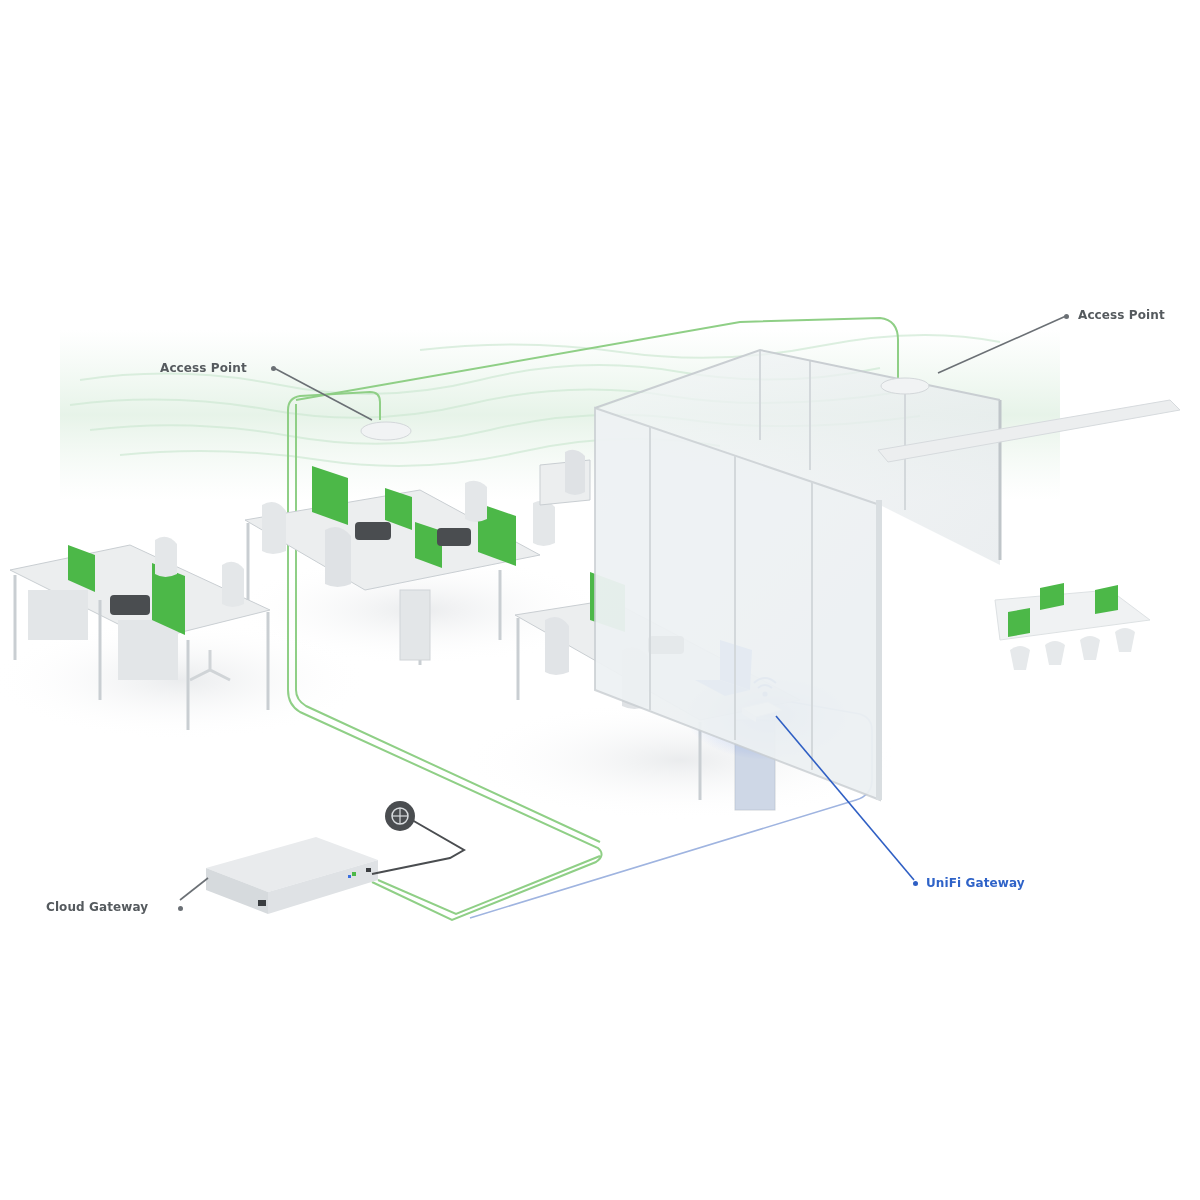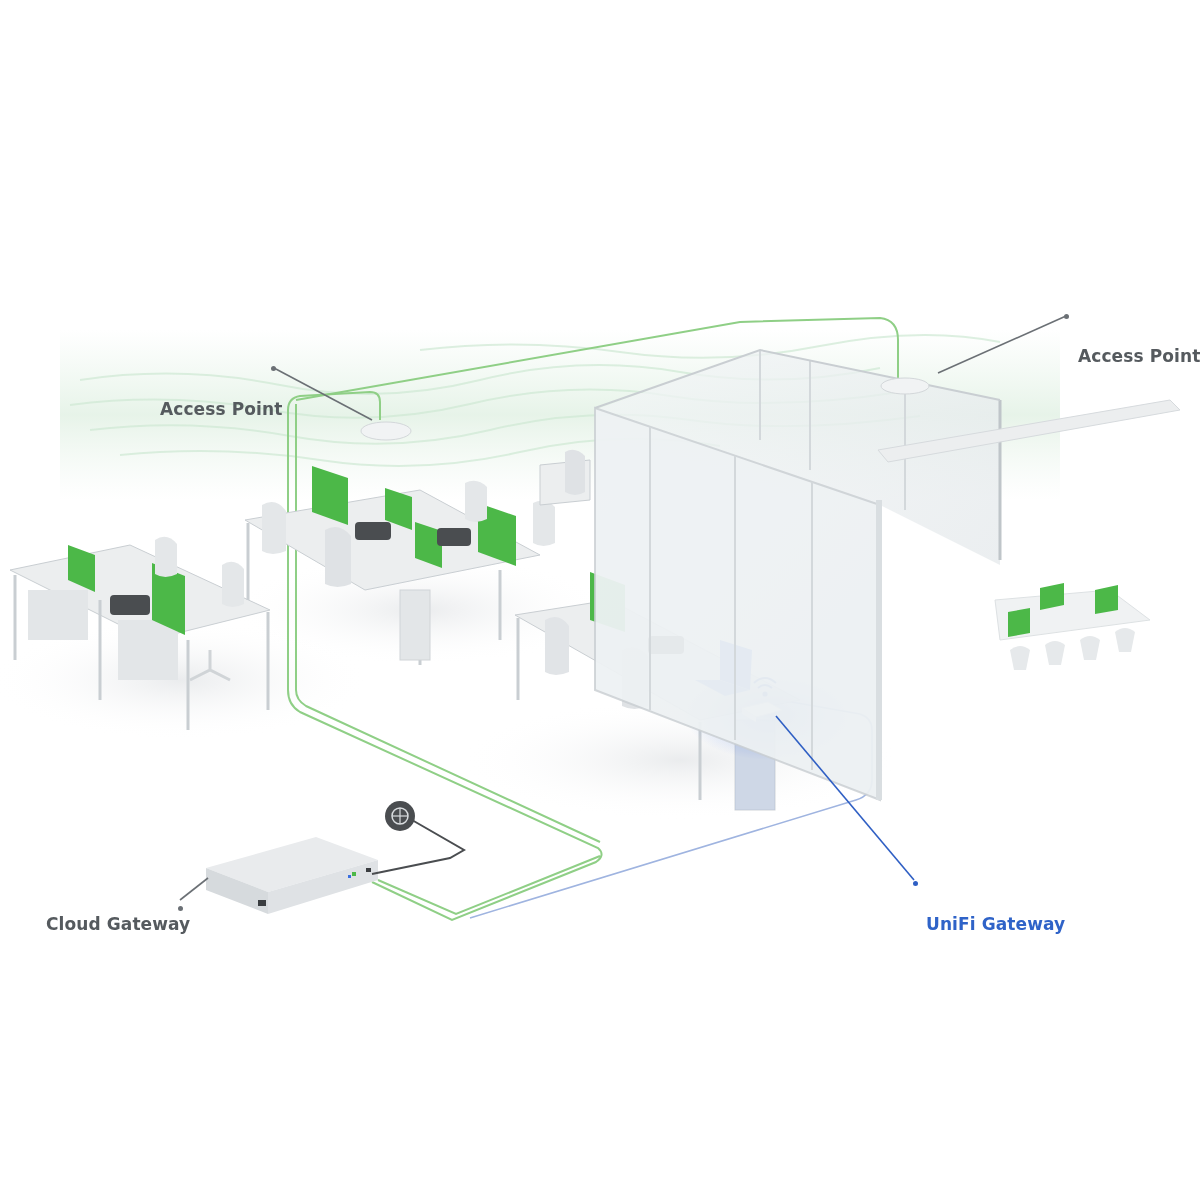--- a/index.html
+++ b/index.html
@@ -1,19 +1,19 @@
 <!DOCTYPE html>
 <html><head>
 <meta charset="utf-8">
 <style>
   html, body { margin:0; padding:0; background:#ffffff; }
   body { width:1200px; height:1200px; position:relative; overflow:hidden;
          font-family:"DejaVu Sans", "Liberation Sans", sans-serif; }
   #stage { position:absolute; left:0; top:0; width:1200px; height:1200px; }
-  .label { position:absolute; font-size:17px; font-weight:600; letter-spacing:0.1px; white-space:nowrap;margin-top:38px; }
+  .label { position:absolute; font-size:12px; font-weight:600; letter-spacing:0.1px; white-space:nowrap; }
   .label.dark { color:#555a5e; }
   .label.blue { color:#2f63c8; }
   .dot { position:absolute; width:5px; height:5px; border-radius:50%; }
 </style>
 </head>
 <body>
 
 <svg id="stage" viewBox="0 0 1200 1200" xmlns="http://www.w3.org/2000/svg">
   <defs>
     <radialGradient id="blueGlow" cx="50%" cy="50%" r="50%">
@@ -185,17 +185,17 @@
     <line x1="914" y1="880" x2="776" y2="716" stroke="#2f5fc4"></line>
   </g>
 </svg>
 
 <div class="label dark" style="left:160px; top:361px;">Access Point</div>
 <span class="dot" style="left:271px; top:366px; background:#6b7075;"></span>
 
 <div class="label dark" style="left:1078px; top:308px;">Access Point</div>
 <span class="dot" style="left:1064px; top:314px; background:#6b7075;"></span>
 
-<div class="label dark" style="left:46px; top:876px;">Cloud Gateway</div>
+<div class="label dark" style="left:46px; top:900px;">Cloud Gateway</div>
 <span class="dot" style="left:178px; top:906px; background:#6b7075;"></span>
 
 <div class="label blue" style="left:926px; top:876px;">UniFi Gateway</div>
 <span class="dot" style="left:913px; top:881px; background:#2f5fc4;"></span>
 
 </body></html>

